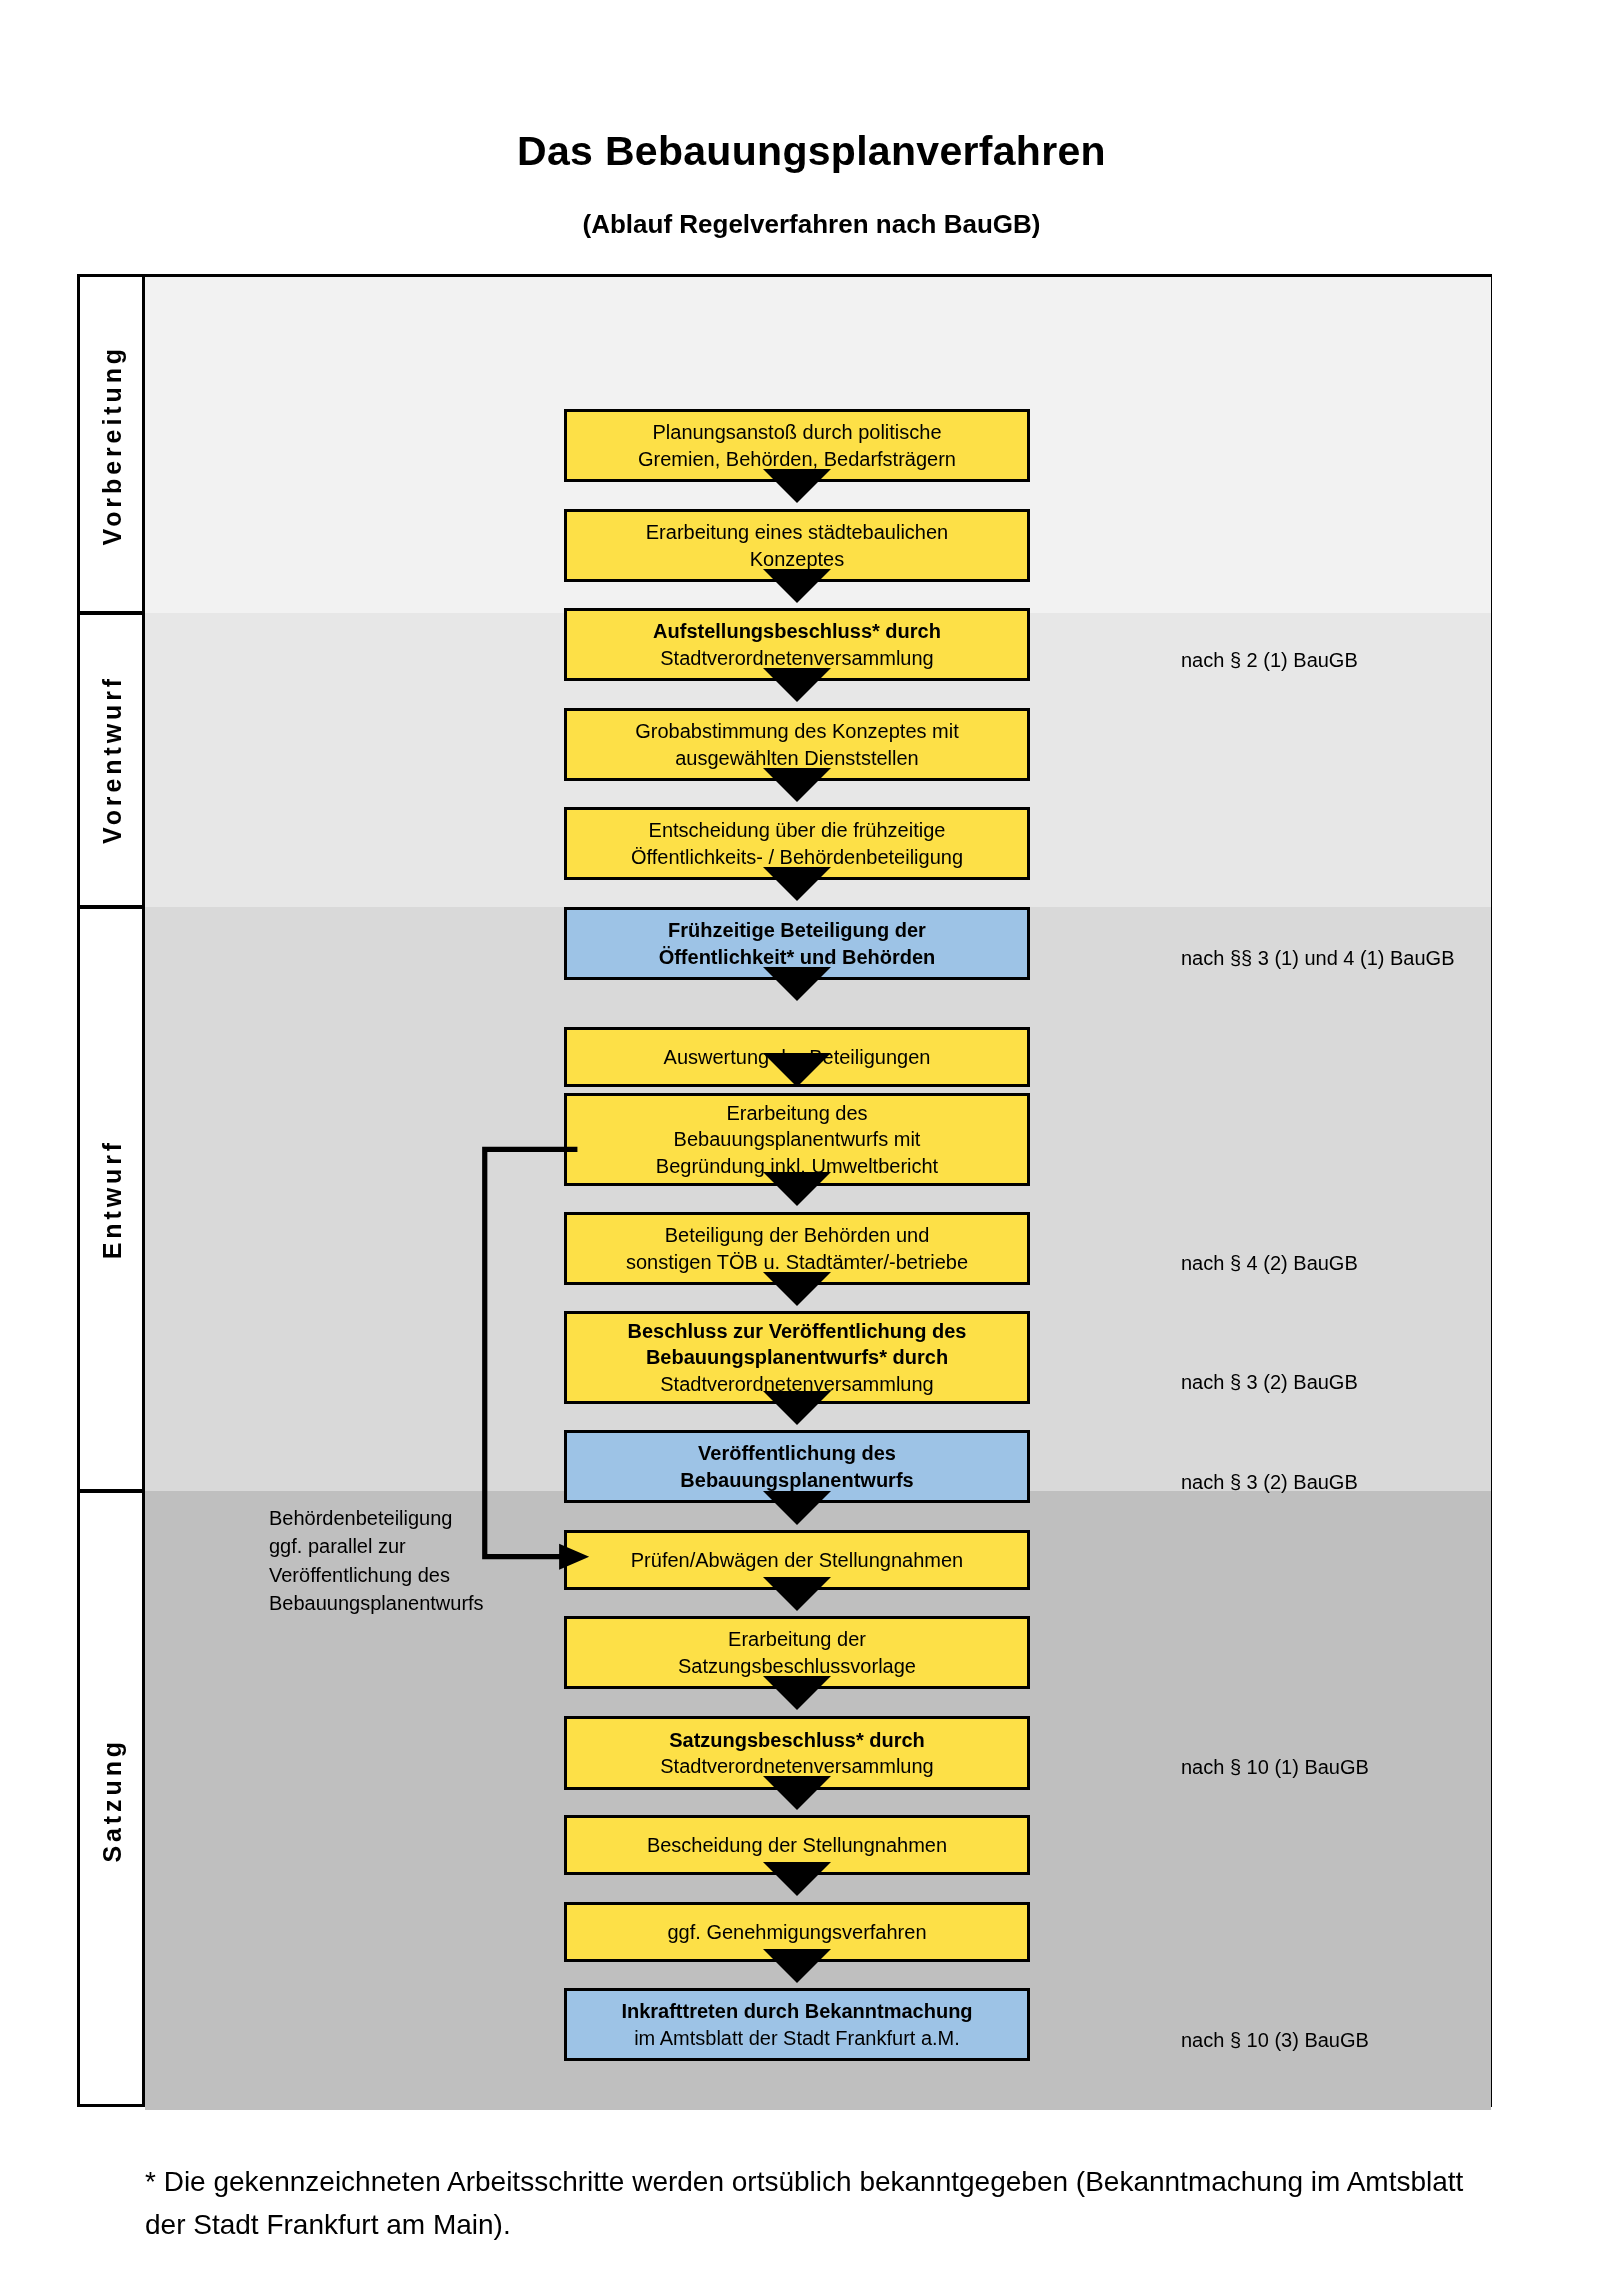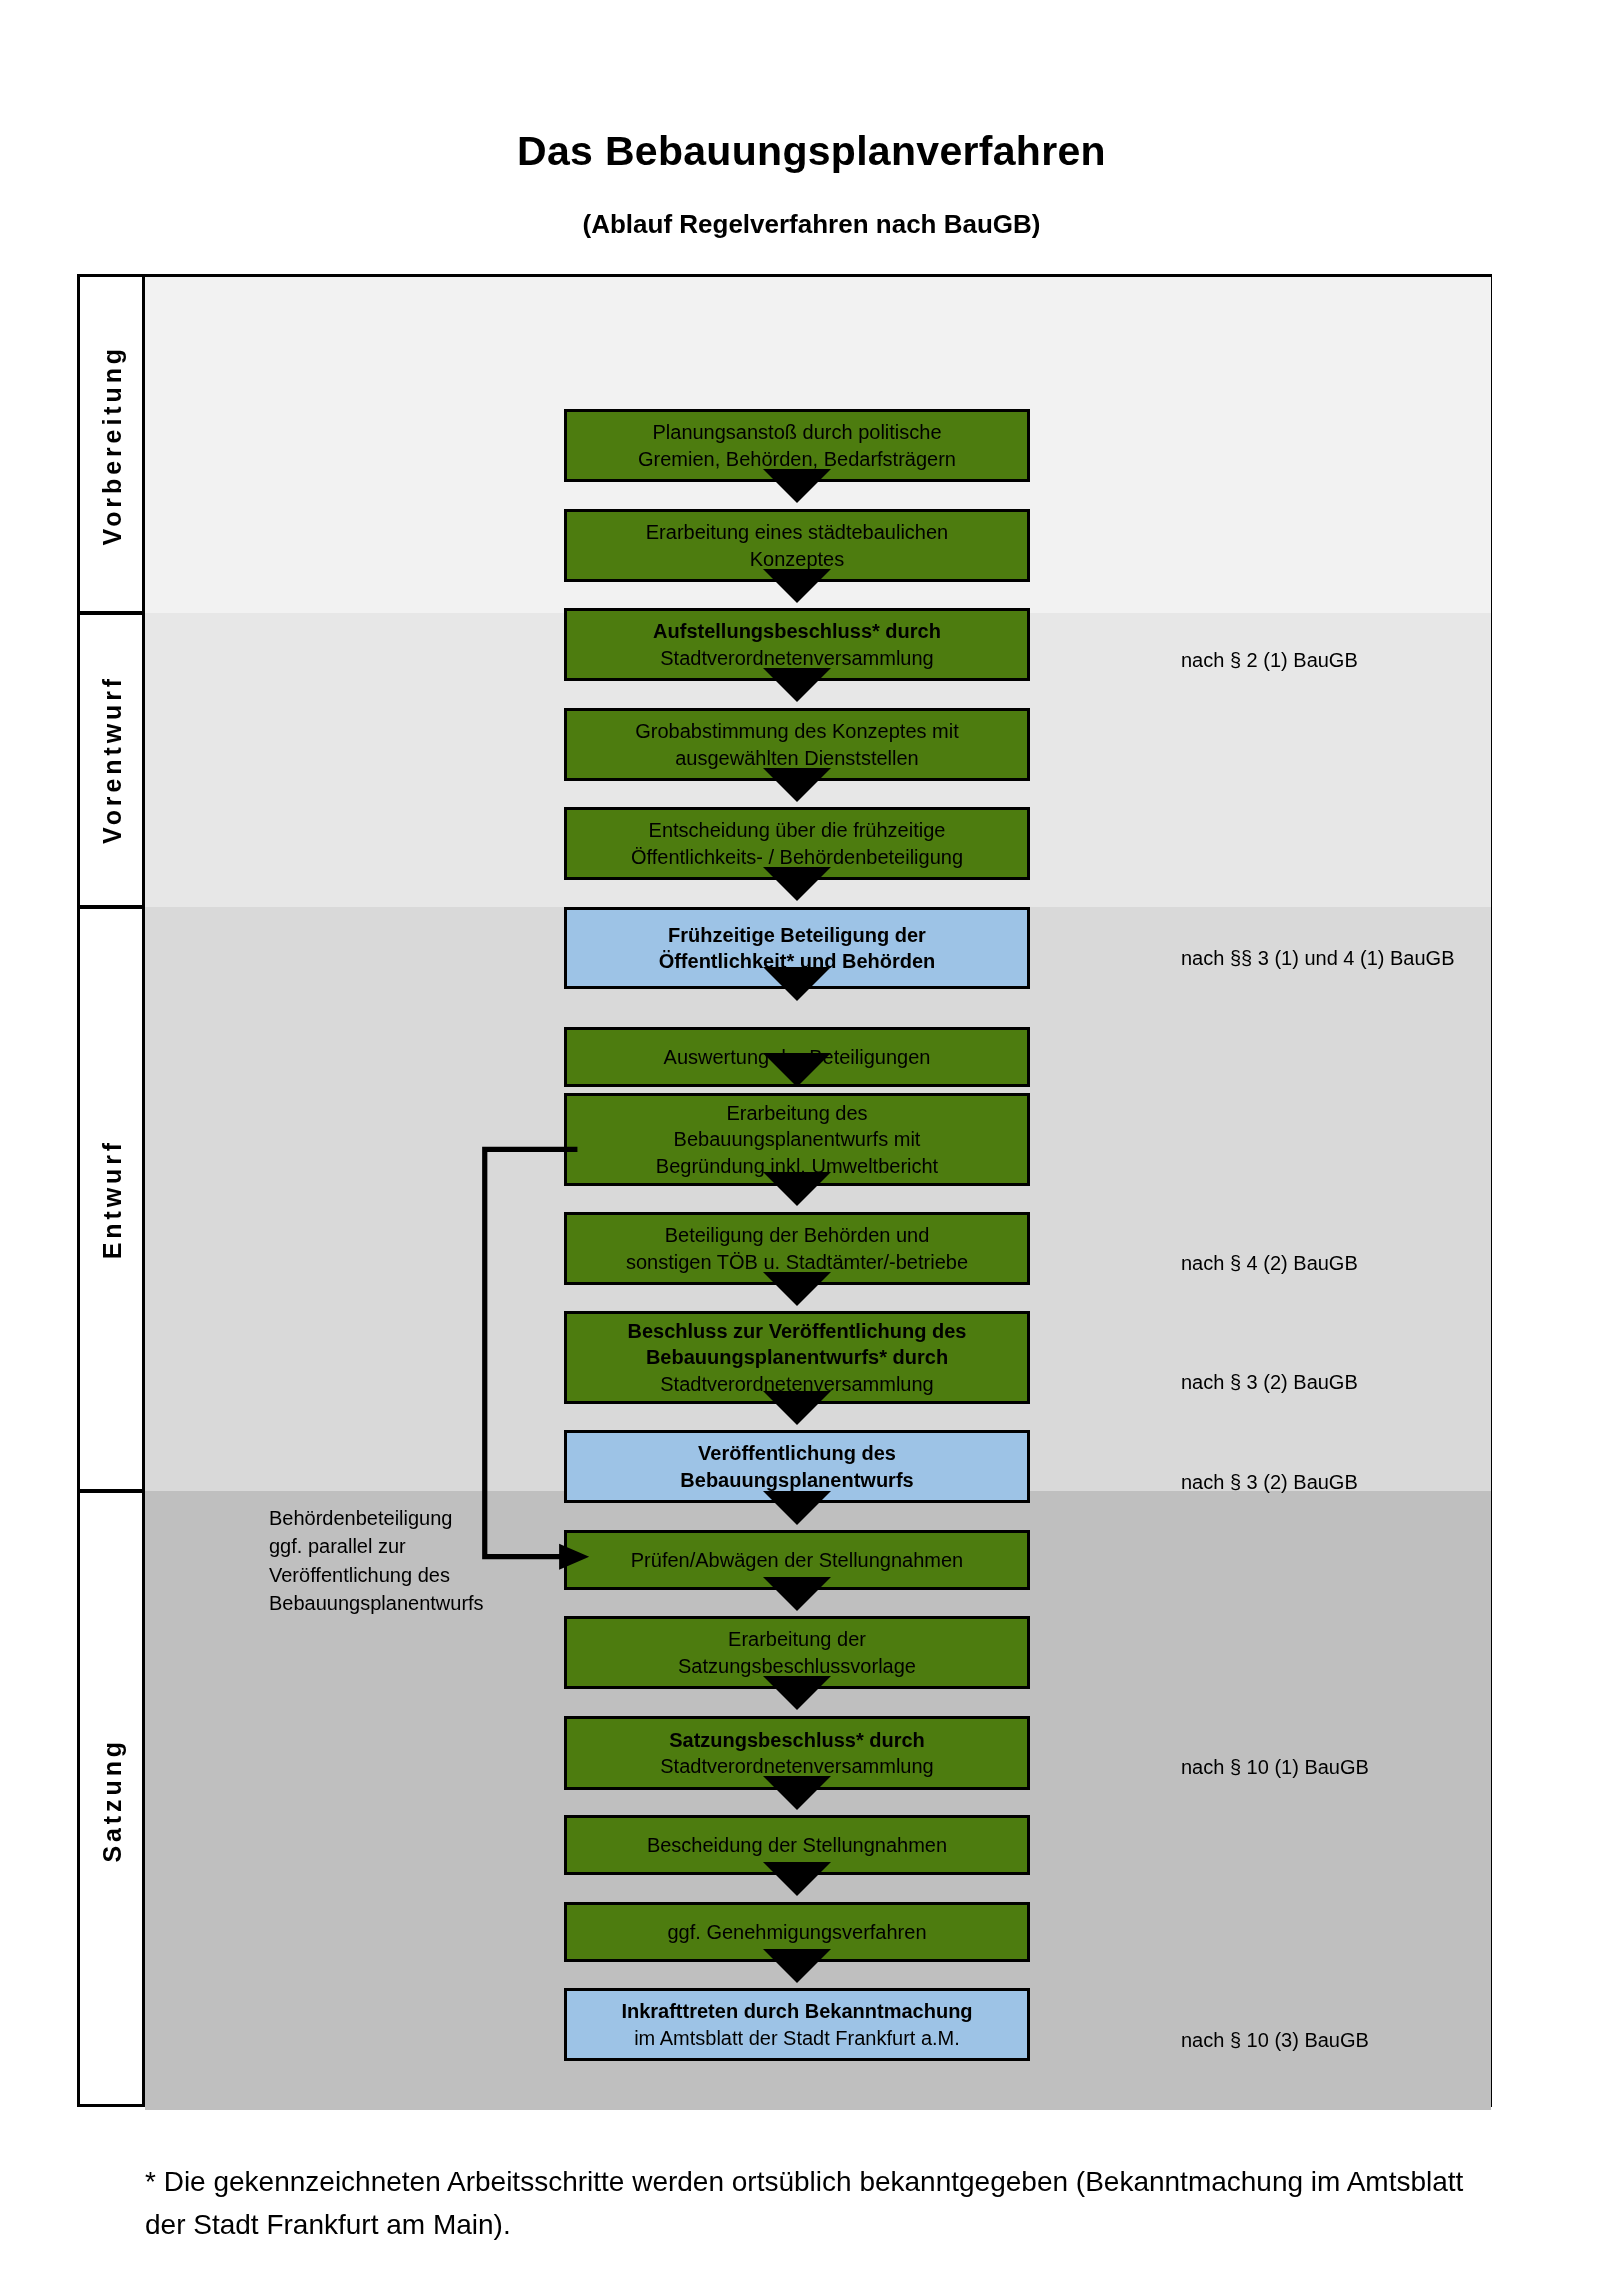--- a/index.html
+++ b/index.html
@@ -54,21 +54,21 @@
     position:absolute; left:65px; width:1346px;
     box-sizing:border-box;
   }
 
   
   .pbox{
     position:absolute;
     width:466px;
     border:3.9px solid #000;
     box-sizing:border-box;
-    background:#4d7c0f;
+    background:#fde047;
     display:flex; flex-direction:column;
     align-items:center; justify-content:center;
     text-align:center;
     font-size:20px;
     line-height:1.32;
     padding:3.9px 6.5px;
     z-index:5;
   }
   .pbox.blue{background:#9DC3E6;}
   .pbox .ln{display:block; white-space:nowrap;}
@@ -172,21 +172,21 @@
       <div class="pbox" style="left: 484px; top: 431px; height: 73px;">
         <span class="ln">Grobabstimmung des Konzeptes mit</span>
         <span class="ln">ausgewählten Dienststellen</span>
       </div>
       <div class="arrow-d" style="left: 683px; top: 491px;"></div>
       <div class="pbox" style="left: 484px; top: 530px; height: 73px;">
         <span class="ln">Entscheidung über die frühzeitige</span>
         <span class="ln">Öffentlichkeits- / Behördenbeteiligung</span>
       </div>
       <div class="arrow-d" style="left: 683px; top: 590px;"></div>
-      <div class="pbox blue" style="left: 484px; top: 630px; height: 82px; align-items: center;">
+      <div class="pbox blue" style="left: 484px; top: 630px; height: 73px; align-items: center;">
         <span class="ln b">Frühzeitige Beteiligung der</span>
         <span class="ln b">Öffentlichkeit* und Behörden</span>
       </div>
       <div class="arrow-d" style="left: 683px; top: 690px;"></div>
       <div class="pbox" style="left: 484px; top: 729px; height: 60px; margin-top: 21px;">
         <span class="ln">Auswertung der Beteiligungen</span>
       </div>
       <div class="arrow-d" style="left: 683px; top: 776px;"></div>
       <div class="pbox" style="left: 484px; top: 816px; height: 93px;">
         <span class="ln">Erarbeitung des</span>

